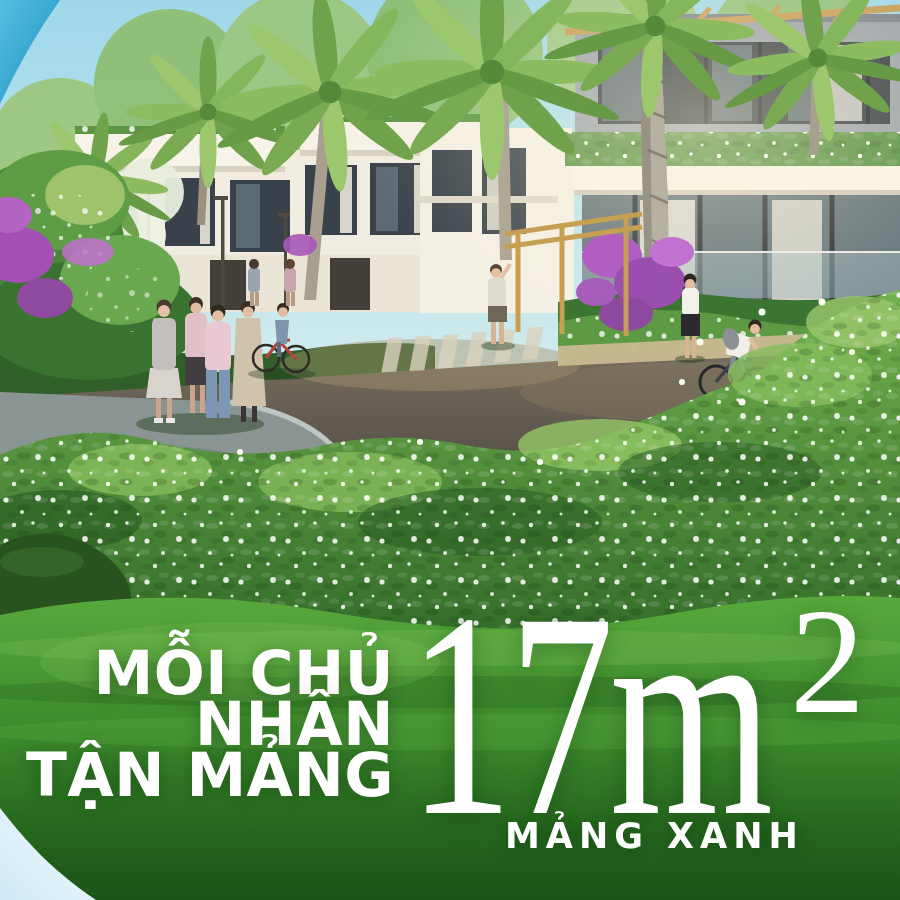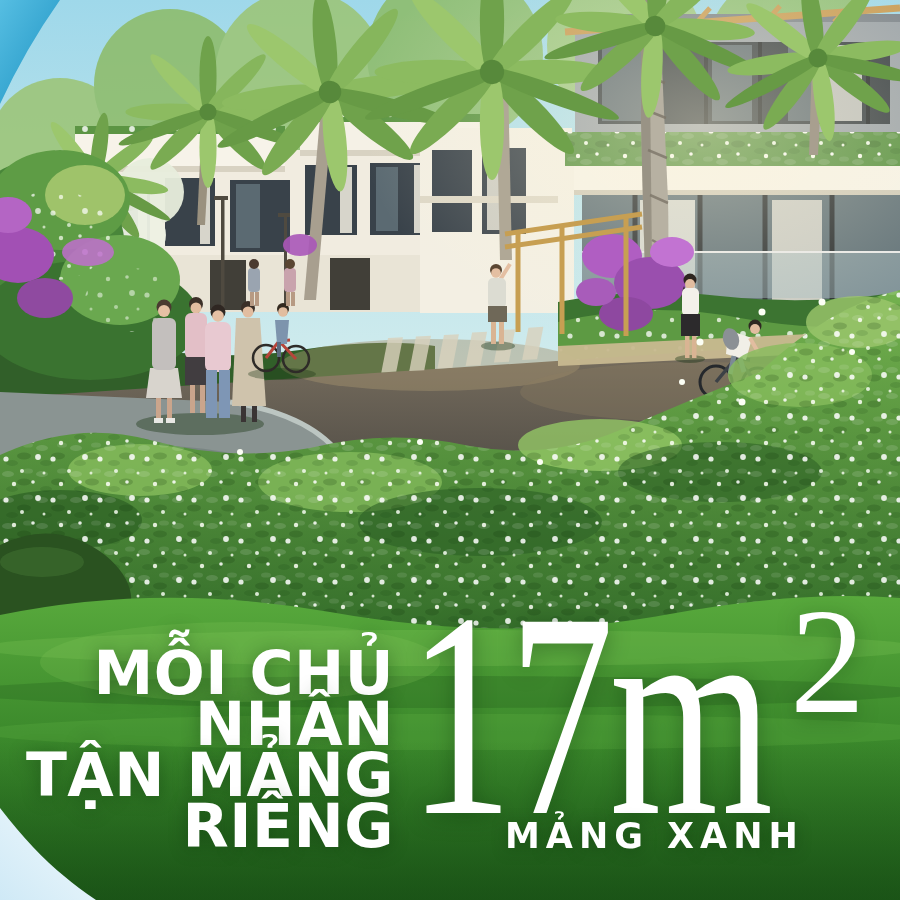--- a/index.html
+++ b/index.html
@@ -415,21 +415,20 @@
       <rect x="0" y="740" width="900" height="160" fill="url(#vig)"></rect>
     </g>
 
     <path d="M0,0 L60,0 Q26,48 0,104 Z" fill="url(#arc)"></path>
     <path d="M0,808 Q34,852 64,876 Q78,888 96,900 L0,900 Z" fill="url(#cornerlight)"></path>
   </svg>
 
   <div class="headline">
     <div>MỖI CHỦ NHÂN</div>
     <div>TẬN MẢNG</div>
-    <div>RIÊNG</div>
   </div>
 
   <div class="area-figure">
     <span class="area-num"><span>17</span><span>m</span></span>
   </div>
   <div class="area-exp">2</div>
   <div class="area-caption">MẢNG XANH</div>
 
 </div>
 

